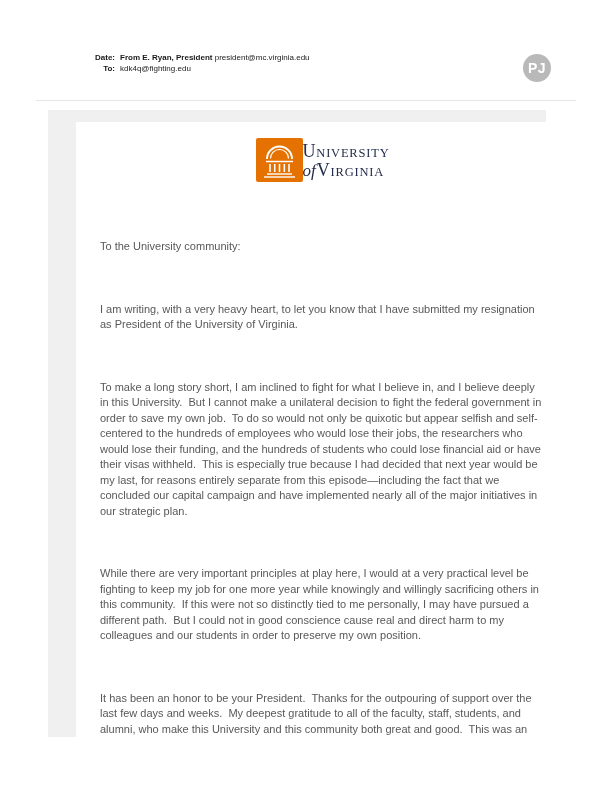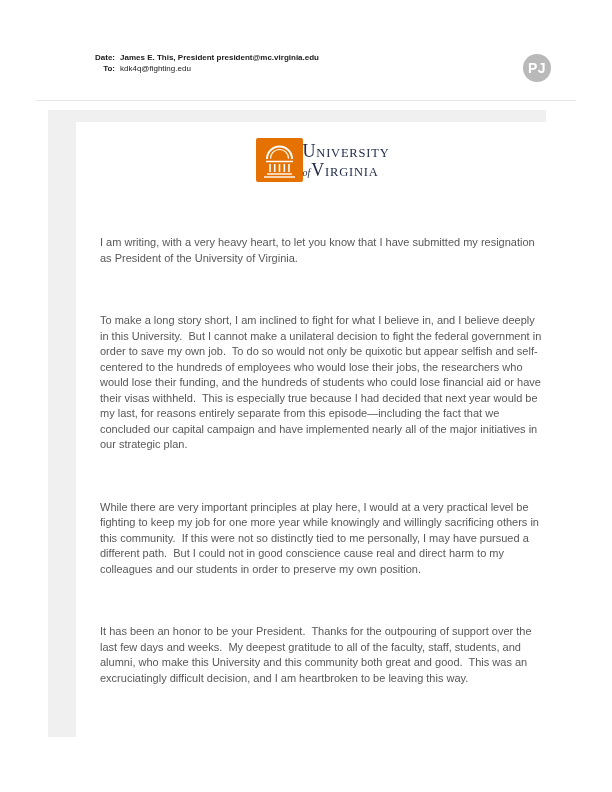--- a/index.html
+++ b/index.html
@@ -26,21 +26,21 @@
   }
   .hdr-row { display: flex; }
   .hdr-label {
     width: 79px;
     text-align: right;
     font-weight: bold;
     flex: 0 0 79px;
   }
   .hdr-value { padding-left: 5px; white-space: nowrap; }
   .hdr-value .bold { font-weight: bold; }
-  .hdr-value .plain { font-weight: bold; }
+  .hdr-value .plain { font-weight: normal; }
 
   .avatar {
     position: absolute;
     left: 523px;
     top: 54px;
     width: 28px;
     height: 28px;
     border-radius: 50%;
     background: #b9b9b9;
     color: #ffffff;
@@ -96,21 +96,21 @@
   .wordmark {
     font-family: "Liberation Serif", serif;
     color: #232d4b;
     line-height: 1;
   }
   .wm-line1 { font-size: 12.5px; letter-spacing: 0.8px; }
   .wm-line1 .initial, .wm-line2 .initial { font-size: 18px; }
   .wm-line2 { font-size: 12.5px; letter-spacing: 0.8px; margin-top: 1px; }
   .wm-of {
     font-style: italic;
-    font-size: 10px;
+    font-size: 17px;
     text-transform: lowercase;
     letter-spacing: 0;
     margin-right: 1px;
   }
 
   
   .letter {
     color: #58585a;
     font-size: 11px;
     line-height: 15.5px;
@@ -120,21 +120,21 @@
   .letter p.first { margin-top: 20px; }
 </style>
 </head>
 <body>
 
 <div class="page">
 
   <div class="mail-header">
     <div class="hdr-row">
       <span class="hdr-label">Date:</span>
-      <span class="hdr-value"><span class="bold">James E. This, President</span><span class="plain"> </span><span class="plain">president@mc.virginia.edu</span></span>
+      <span class="hdr-value"><span class="bold">From E. Ryan, President</span><span class="plain"> </span><span class="plain">president@mc.virginia.edu</span></span>
     </div>
     <div class="hdr-row">
       <span class="hdr-label">To:</span>
       <span class="hdr-value">kdk4q@fighting.edu</span>
     </div>
   </div>
 
   <div class="avatar">PJ</div>
 
   <div class="header-divider"></div>
@@ -157,20 +157,21 @@
             <line x1="11" y1="36" x2="36" y2="36" stroke="#ffffff" stroke-width="1.4"></line>
             <line x1="8" y1="39" x2="39" y2="39" stroke="#ffffff" stroke-width="1.4"></line>
           </svg>
           <div class="wordmark">
             <div class="wm-line1"><span class="initial">U</span><span>NIVERSITY</span></div>
             <div class="wm-line2"><span class="wm-of">of</span><span class="initial">V</span><span>IRGINIA</span></div>
           </div>
         </div>
 
         <div class="letter">
+          <p class="first">To the University community:</p>
           <p>I am writing, with a very heavy heart, to let you know that I have submitted my resignation as President of the University of Virginia.</p>
           <p>To make a long story short, I am inclined to fight for what I believe in, and I believe deeply in this University.  But I cannot make a unilateral decision to fight the federal government in order to save my own job.  To do so would not only be quixotic but appear selfish and self-centered to the hundreds of employees who would lose their jobs, the researchers who would lose their funding, and the hundreds of students who could lose financial aid or have their visas withheld.  This is especially true because I had decided that next year would be my last, for reasons entirely separate from this episode—including the fact that we concluded our capital campaign and have implemented nearly all of the major initiatives in our strategic plan.</p>
           <p>While there are very important principles at play here, I would at a very practical level be fighting to keep my job for one more year while knowingly and willingly sacrificing others in this community.  If this were not so distinctly tied to me personally, I may have pursued a different path.  But I could not in good conscience cause real and direct harm to my colleagues and our students in order to preserve my own position.</p>
           <p>It has been an honor to be your President.  Thanks for the outpouring of support over the last few days and weeks.  My deepest gratitude to all of the faculty, staff, students, and alumni, who make this University and this community both great and good.  This was an excruciatingly difficult decision, and I am heartbroken to be leaving this way.</p>
           
           
           
         </div>
 
       </div>

